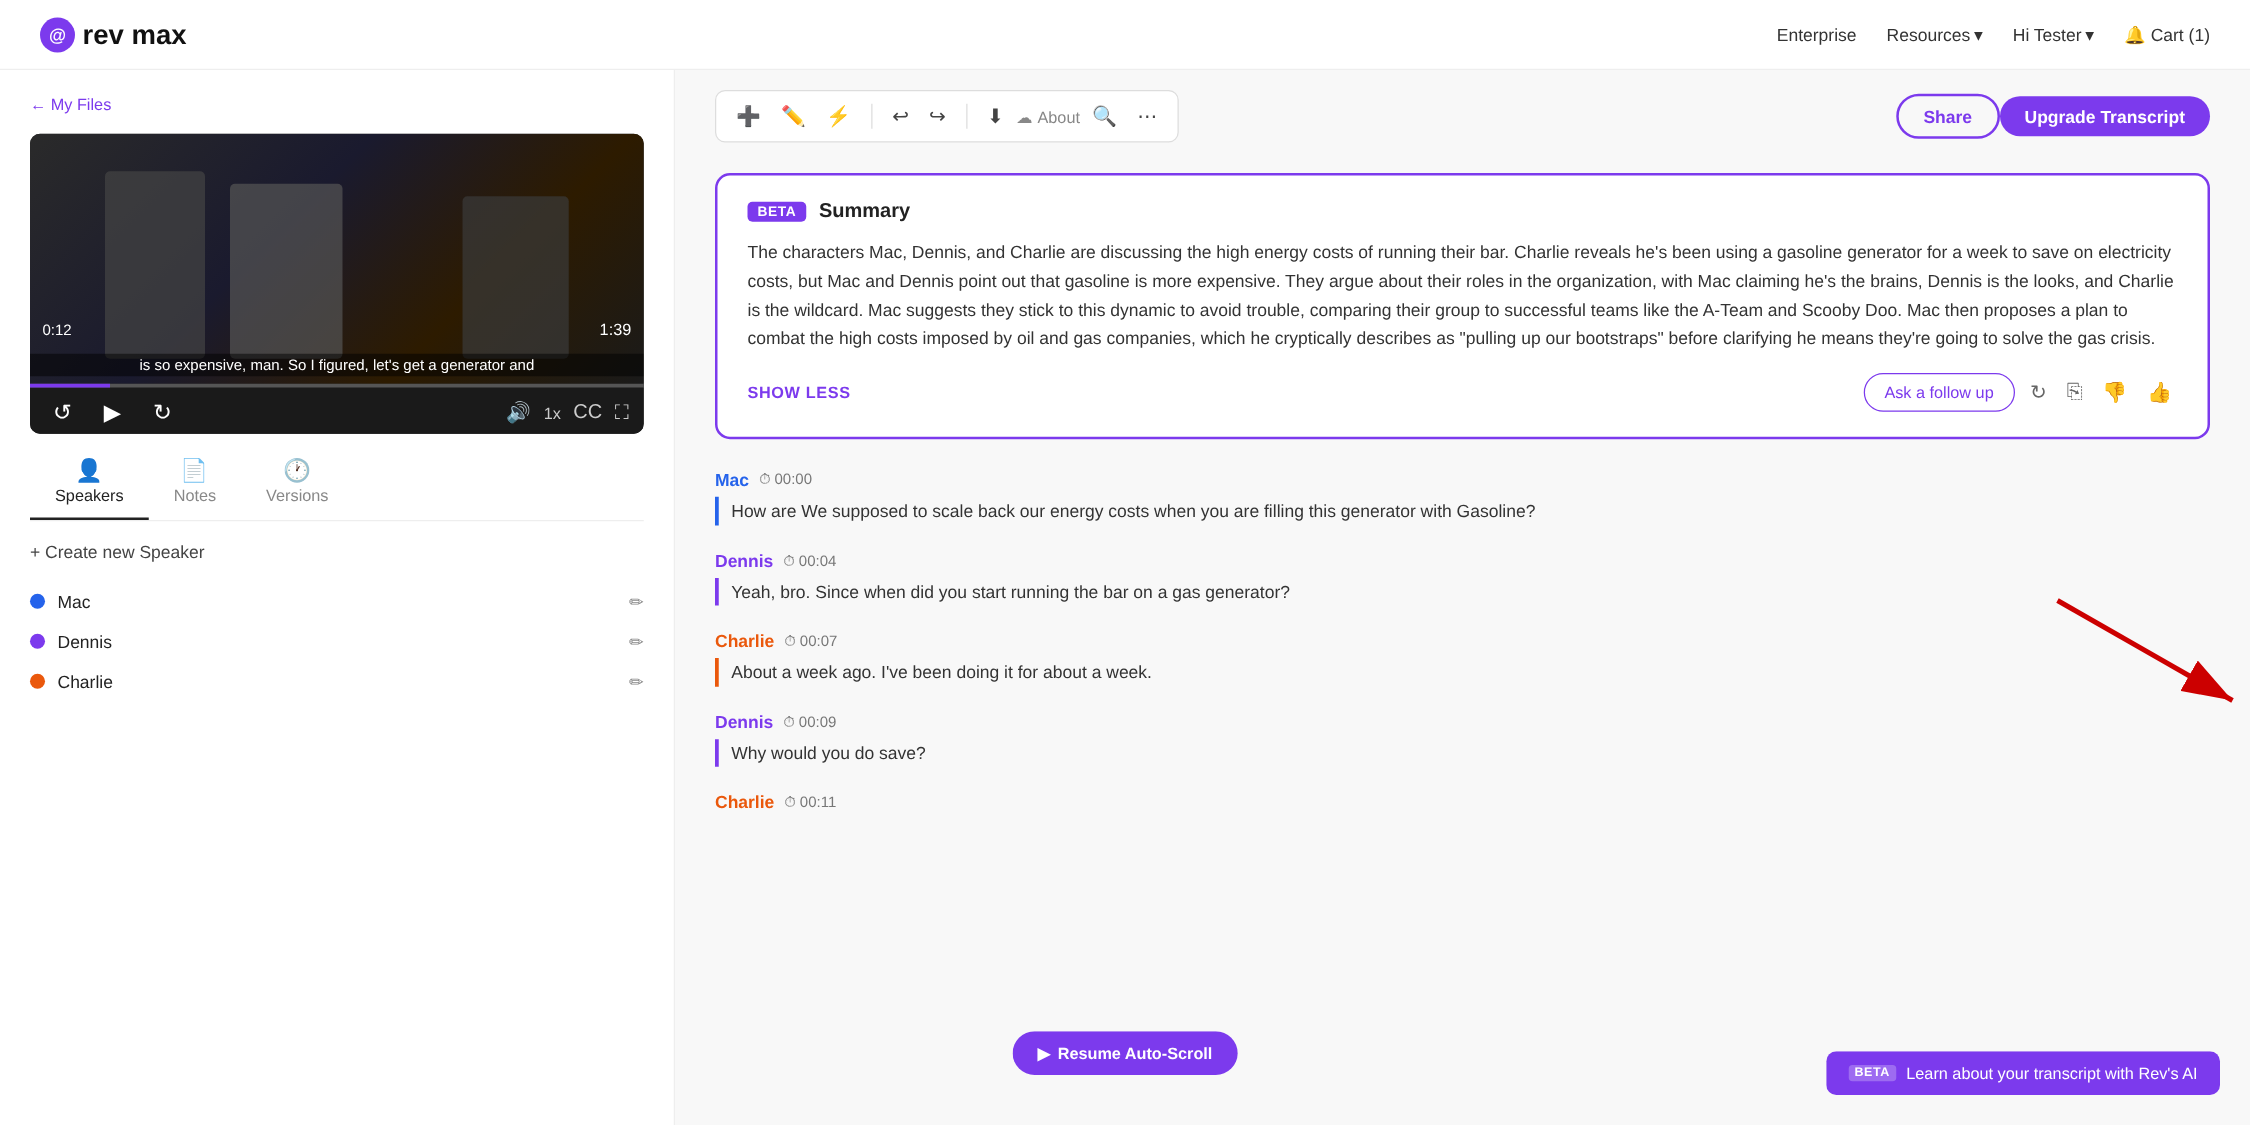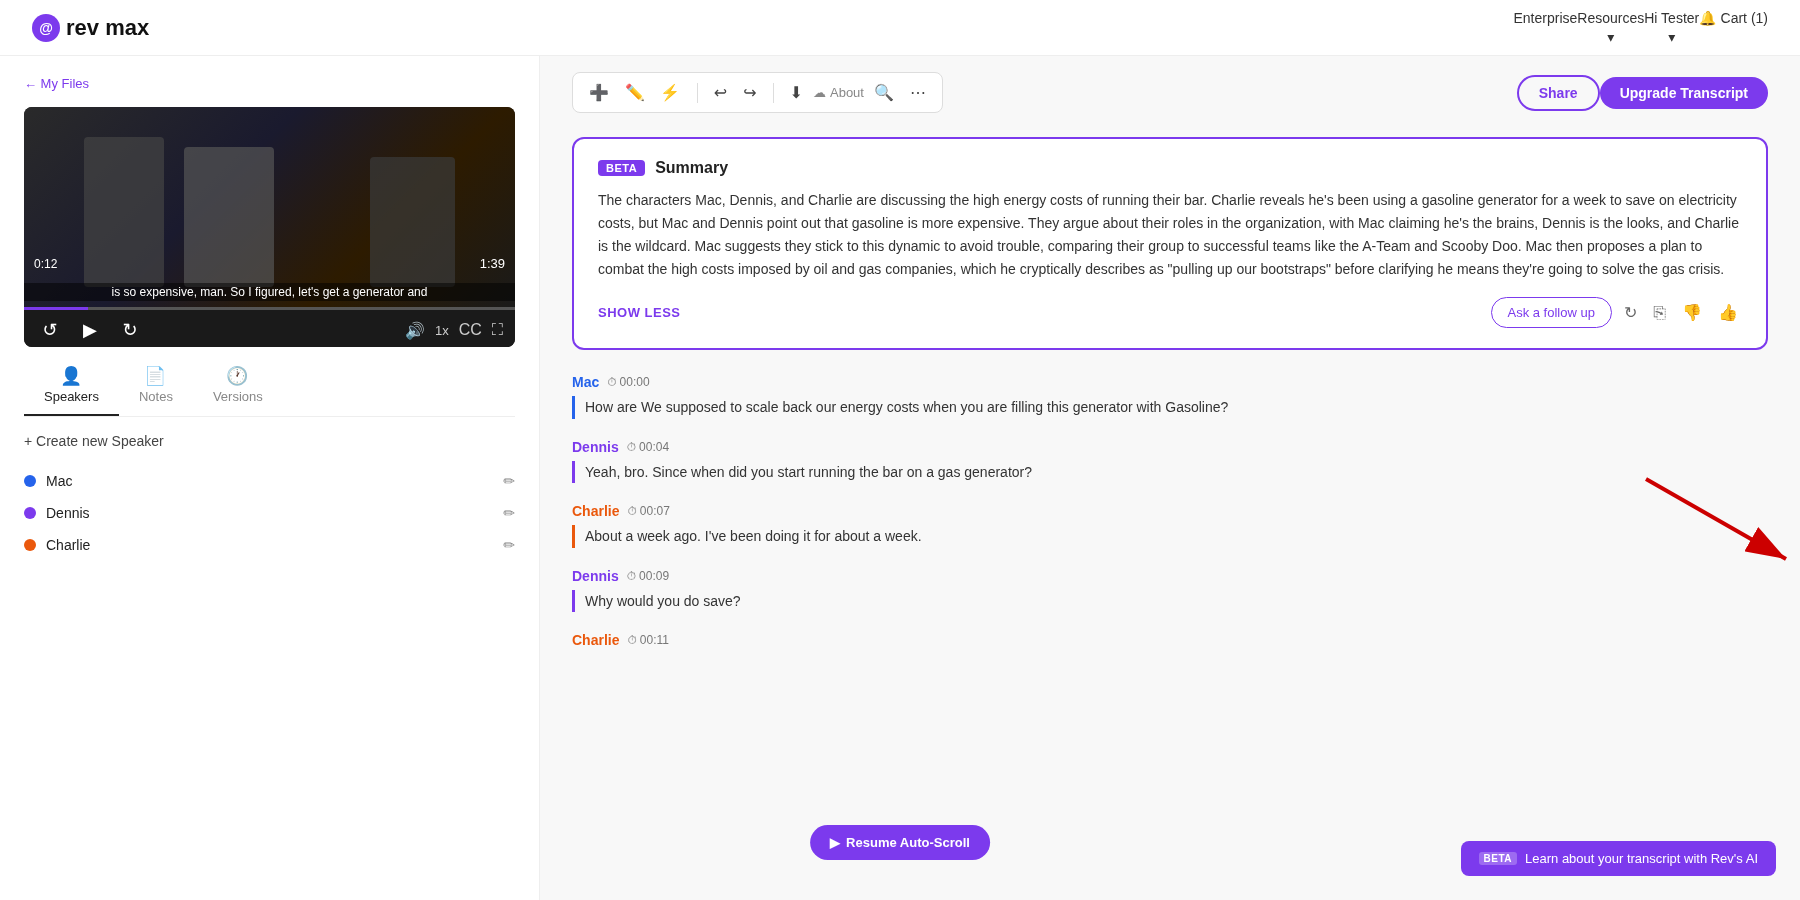--- a/index.html
+++ b/index.html
@@ -2,23 +2,23 @@
 <html><head>
   <meta charset="utf-8">
   <style>
     * { box-sizing: border-box; margin: 0; padding: 0; }
     body { font-family: -apple-system, BlinkMacSystemFont, 'Segoe UI', sans-serif; background: #f8f8f8; color: #222; width: 1800px; height: 900px; overflow: hidden; }
 
     
     .header { display: flex; align-items: center; justify-content: space-between; padding: 0 32px; height: 56px; background: #fff; border-bottom: 1px solid #eee; }
     .logo { display: flex; align-items: center; gap: 6px; font-size: 22px; font-weight: 700; color: #111; }
     .logo-icon { width: 28px; height: 28px; background: #7c3aed; border-radius: 50%; display: flex; align-items: center; justify-content: center; color: white; font-size: 14px; font-weight: bold; }
-    .header-nav { display: flex; align-items: flex-start; font-size: 14px; color: #333; }
+    .header-nav { display: flex; align-items: flex-end; gap: 24px; font-size: 14px; color: #333; }
     .header-nav span { cursor: pointer; }
-    .header-nav .dropdown { display: flex; align-items: center; gap: 3px; flex-direction: column; }
+    .header-nav .dropdown { display: flex; align-items: center; gap: 3px; }
     .cart-btn { display: flex; align-items: center; gap: 4px; font-size: 14px; }
 
     
     .main { display: flex; height: calc(900px - 56px); }
 
     
     .left-panel { width: 540px; min-width: 540px; background: #fff; border-right: 1px solid #eee; display: flex; flex-direction: column; }
     .file-title { padding: 16px 24px 8px; }
     .file-title h2 { font-size: 15px; font-weight: 600; display: flex; align-items: center; gap: 8px; }
     .back-link { font-size: 13px; color: #7c3aed; margin-top: 4px; cursor: pointer; display: flex; align-items: center; gap: 4px; }

